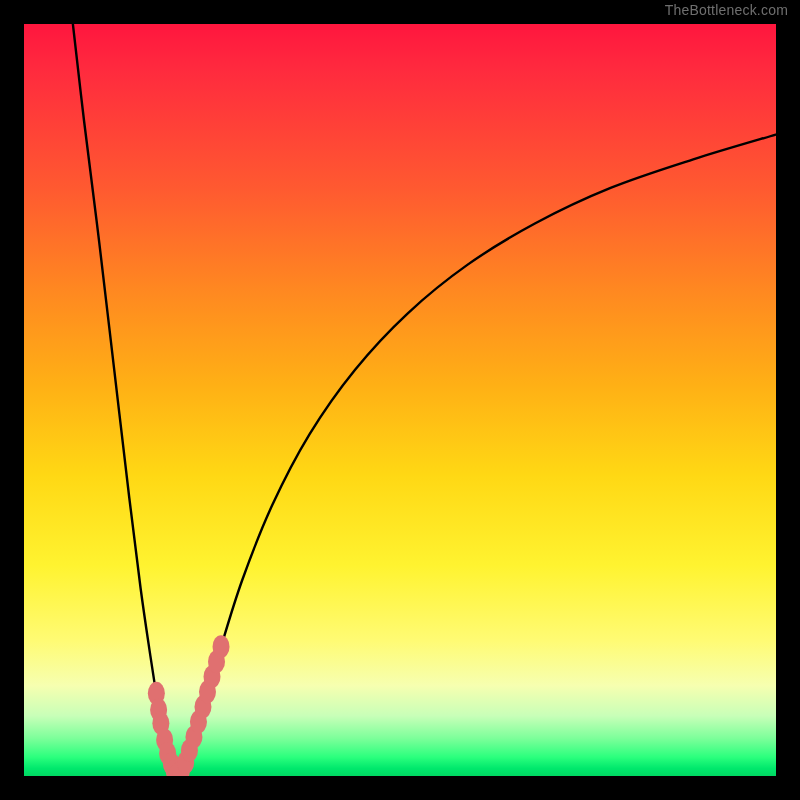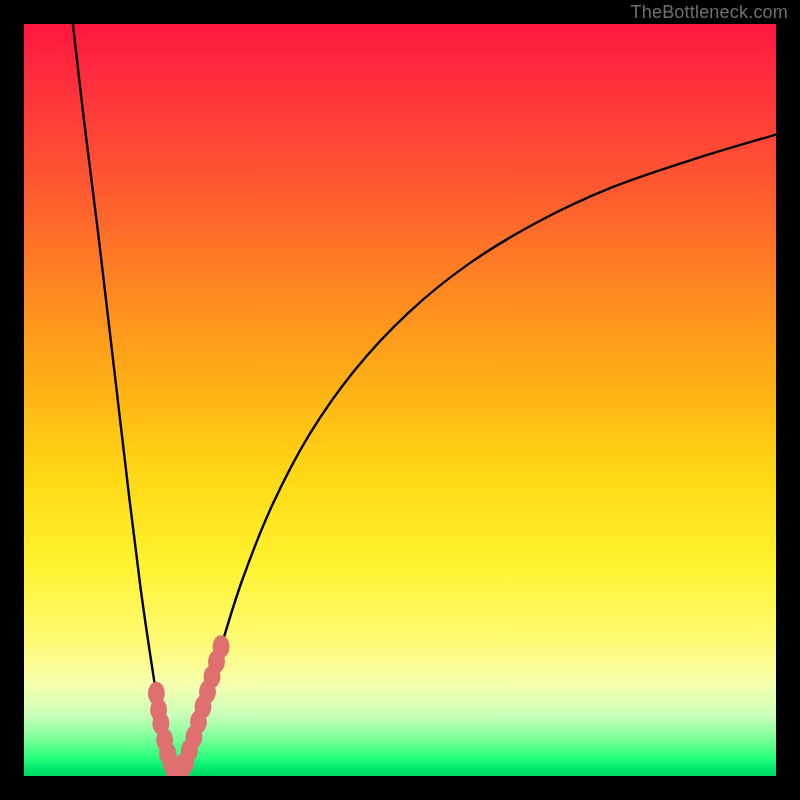--- a/index.html
+++ b/index.html
@@ -48,21 +48,21 @@
   }
   .curves {
     position: absolute;
     inset: 0;
   }
   .watermark {
     position: absolute;
     top: 2px;
     right: 12px;
     color: #6f6f6f;
-    font-size: 18px;
+    font-size: 14px;
     font-weight: 500;
     letter-spacing: 0.2px;
     user-select: none;
     font-family: Arial, Helvetica, sans-serif;
   }
 </style>
 </head>
 <body>
 
 <div class="frame">

